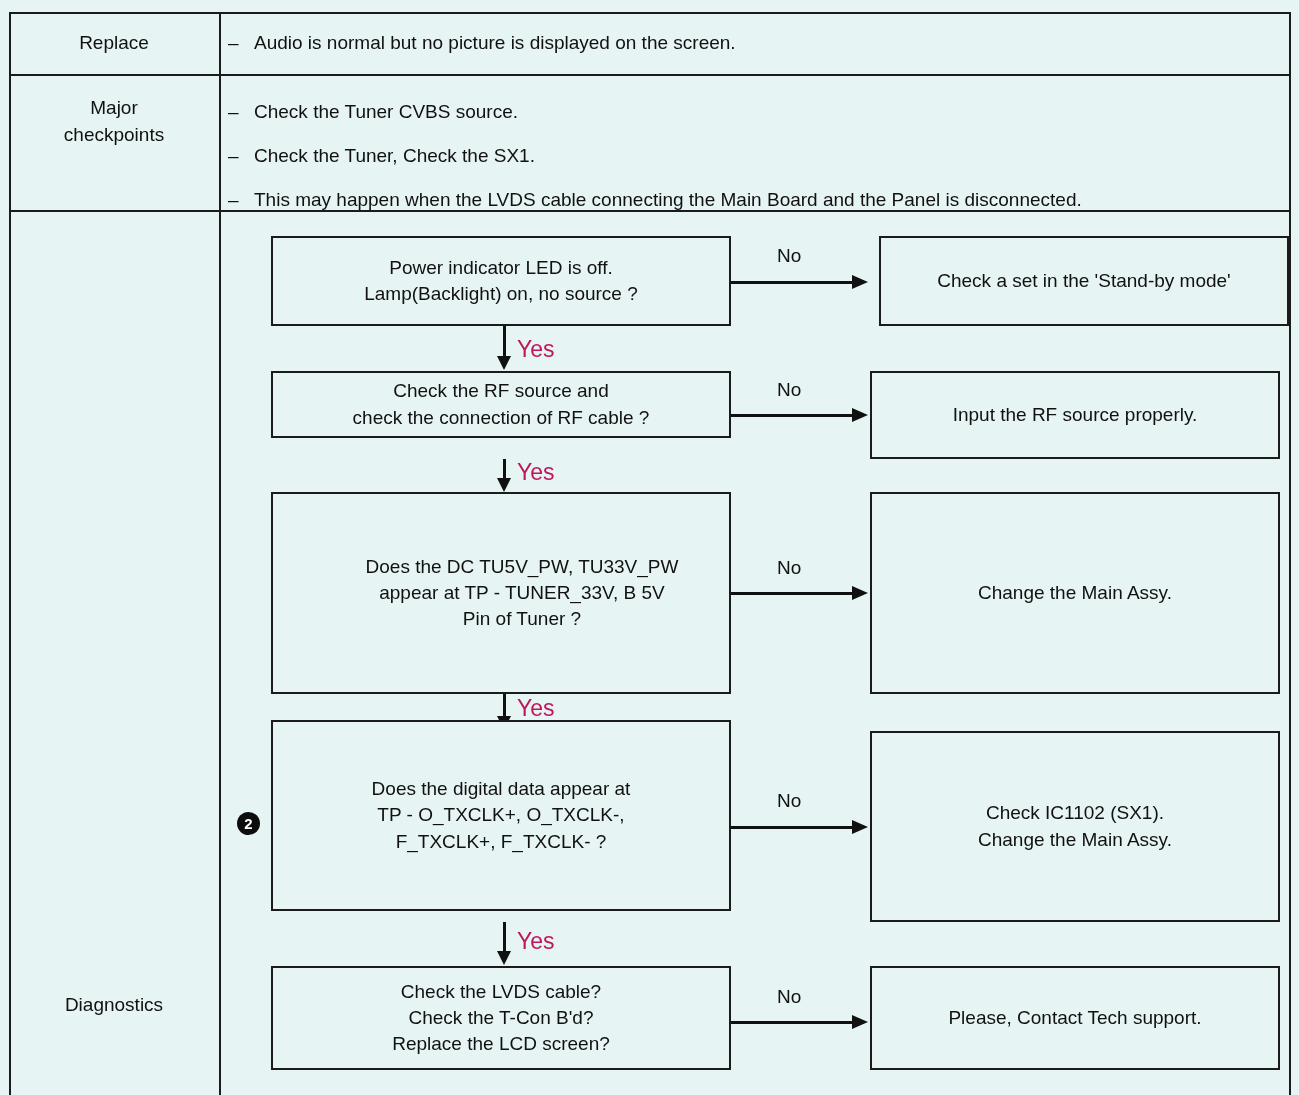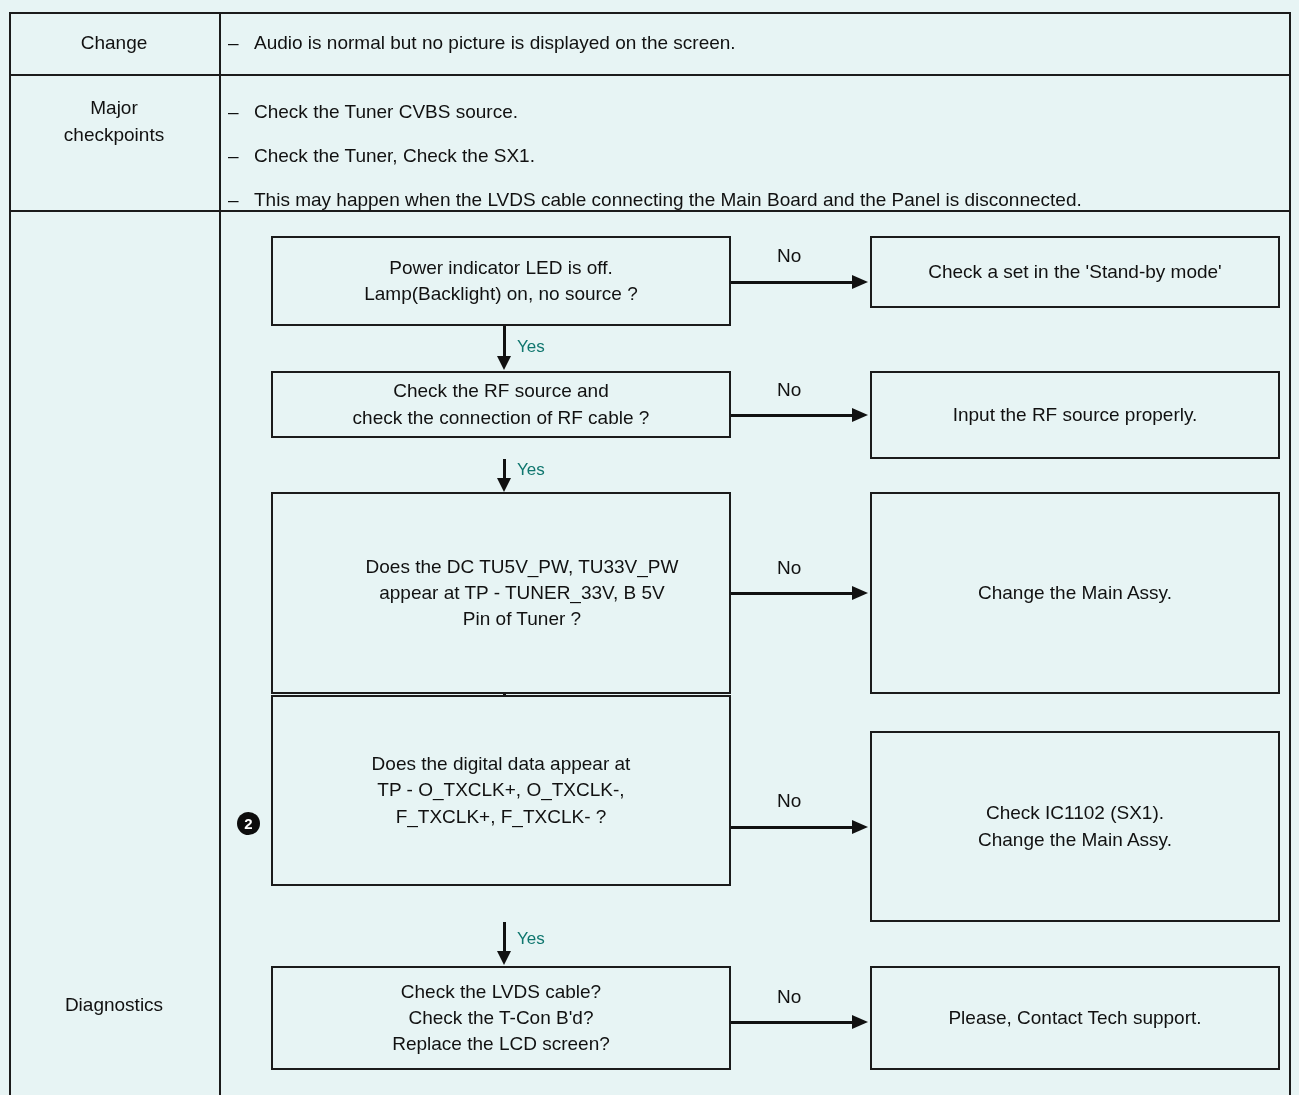--- a/index.html
+++ b/index.html
@@ -104,26 +104,26 @@
     color: #111111;
     background: #e7f4f4;
   }
   .node .node-text { display: block; padding: 0 8px; }
 
   
   .q-node { left: 271px; width: 460px; }
   #q1 { top: 236px;  height: 90px; }
   #q2 { top: 371px;  height: 67px; }
   #q3 { top: 492px;  height: 202px; padding-left: 42px; }
-  #q4 { top: 695px;  height: 191px; }
+  #q4 { top: 720px;  height: 191px; }
   #q5 { top: 966px;  height: 104px; justify-content: center; }
 
   
   .r-node { left: 870px; width: 410px; }
-  #r1 { top: 236px;  height: 72px; }
+  #r1 { top: 236px;  height: 90px; margin-left: 9px; }
   #r2 { top: 371px;  height: 88px; text-align: right; }
   #r3 { top: 492px;  height: 202px; }
   #r4 { top: 731px;  height: 191px; }
   #r5 { top: 966px;  height: 104px; }
 
   
   .h-arrow {
     position: absolute;
     left: 731px;
     width: 139px;
@@ -174,22 +174,22 @@
   .v-arrow .head {
     position: absolute;
     left: 2px;
     width: 0; height: 0;
     border-left: 7px solid transparent;
     border-right: 7px solid transparent;
     border-top: 14px solid #111111;
   }
   .v-label {
     position: absolute;
-    font-size: 17px;
-    color: #0f766e;
+    font-size: 23px;
+    color: #be185d;
     line-height: 1;
   }
   #v1 { top: 326px; height: 45px; }
   #v1 .line { height: 31px; } #v1 .head { top: 30px; }
   #v1-label { left: 517px; top: 338px; }
 
   #v2 { top: 459px; height: 33px; }
   #v2 .line { height: 20px; } #v2 .head { top: 19px; }
   #v2-label { left: 517px; top: 461px; }
 
@@ -222,21 +222,21 @@
 </head>
 <body>
 
 <div id="table-frame">
   <div class="row-divider" id="row-divider-1"></div>
   <div class="row-divider" id="row-divider-2"></div>
   <div id="col-divider"></div>
 </div>
 
 <div class="label-cell" id="label-symptom">
-  <span>Change</span>
+  <span>Replace</span>
 </div>
 
 <div class="label-cell" id="label-major">
   <span>
     <span>Major</span><br>
     <span>checkpoints</span>
   </span>
 </div>
 
 <div class="label-cell" id="label-diagnostics">

